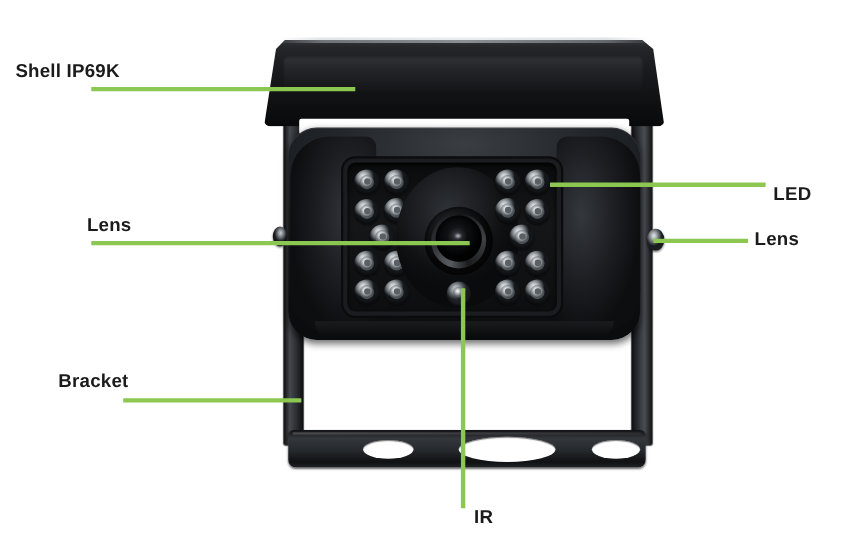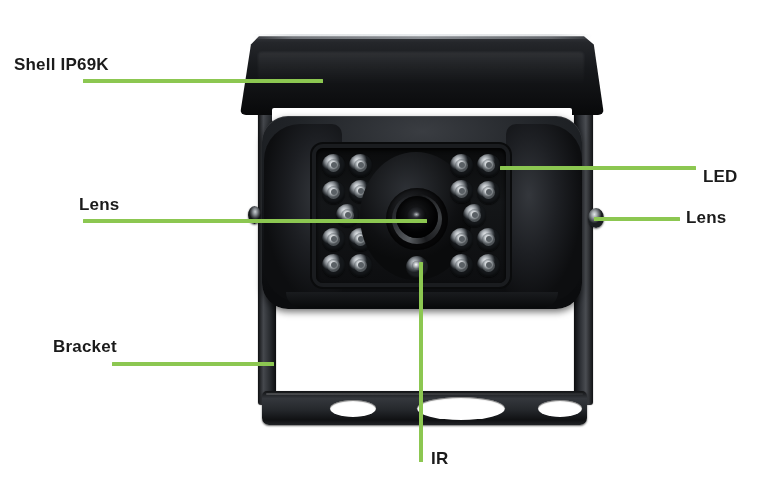--- a/index.html
+++ b/index.html
@@ -294,16 +294,16 @@
 
   <div class="label" style="left:53px; top:338px;">Bracket</div>
   <div class="leader h" style="left:112px; top:362px; width:162px;"></div>
 
   <div class="label" style="left:703px; top:168px;">LED</div>
   <div class="leader h" style="left:500px; top:166px; width:196px;"></div>
 
   <div class="label" style="left:686px; top:209px;">Lens</div>
   <div class="leader h" style="left:594px; top:217px; width:86px;"></div>
 
-  <div class="label" style="left:431px; top:450px;">IR</div>
+  <div class="label" style="left:431px; top:461px;">IR</div>
   <div class="leader v" style="left:419px; top:262px; height:200px;"></div>
 
 </div>
 
 </body></html>

